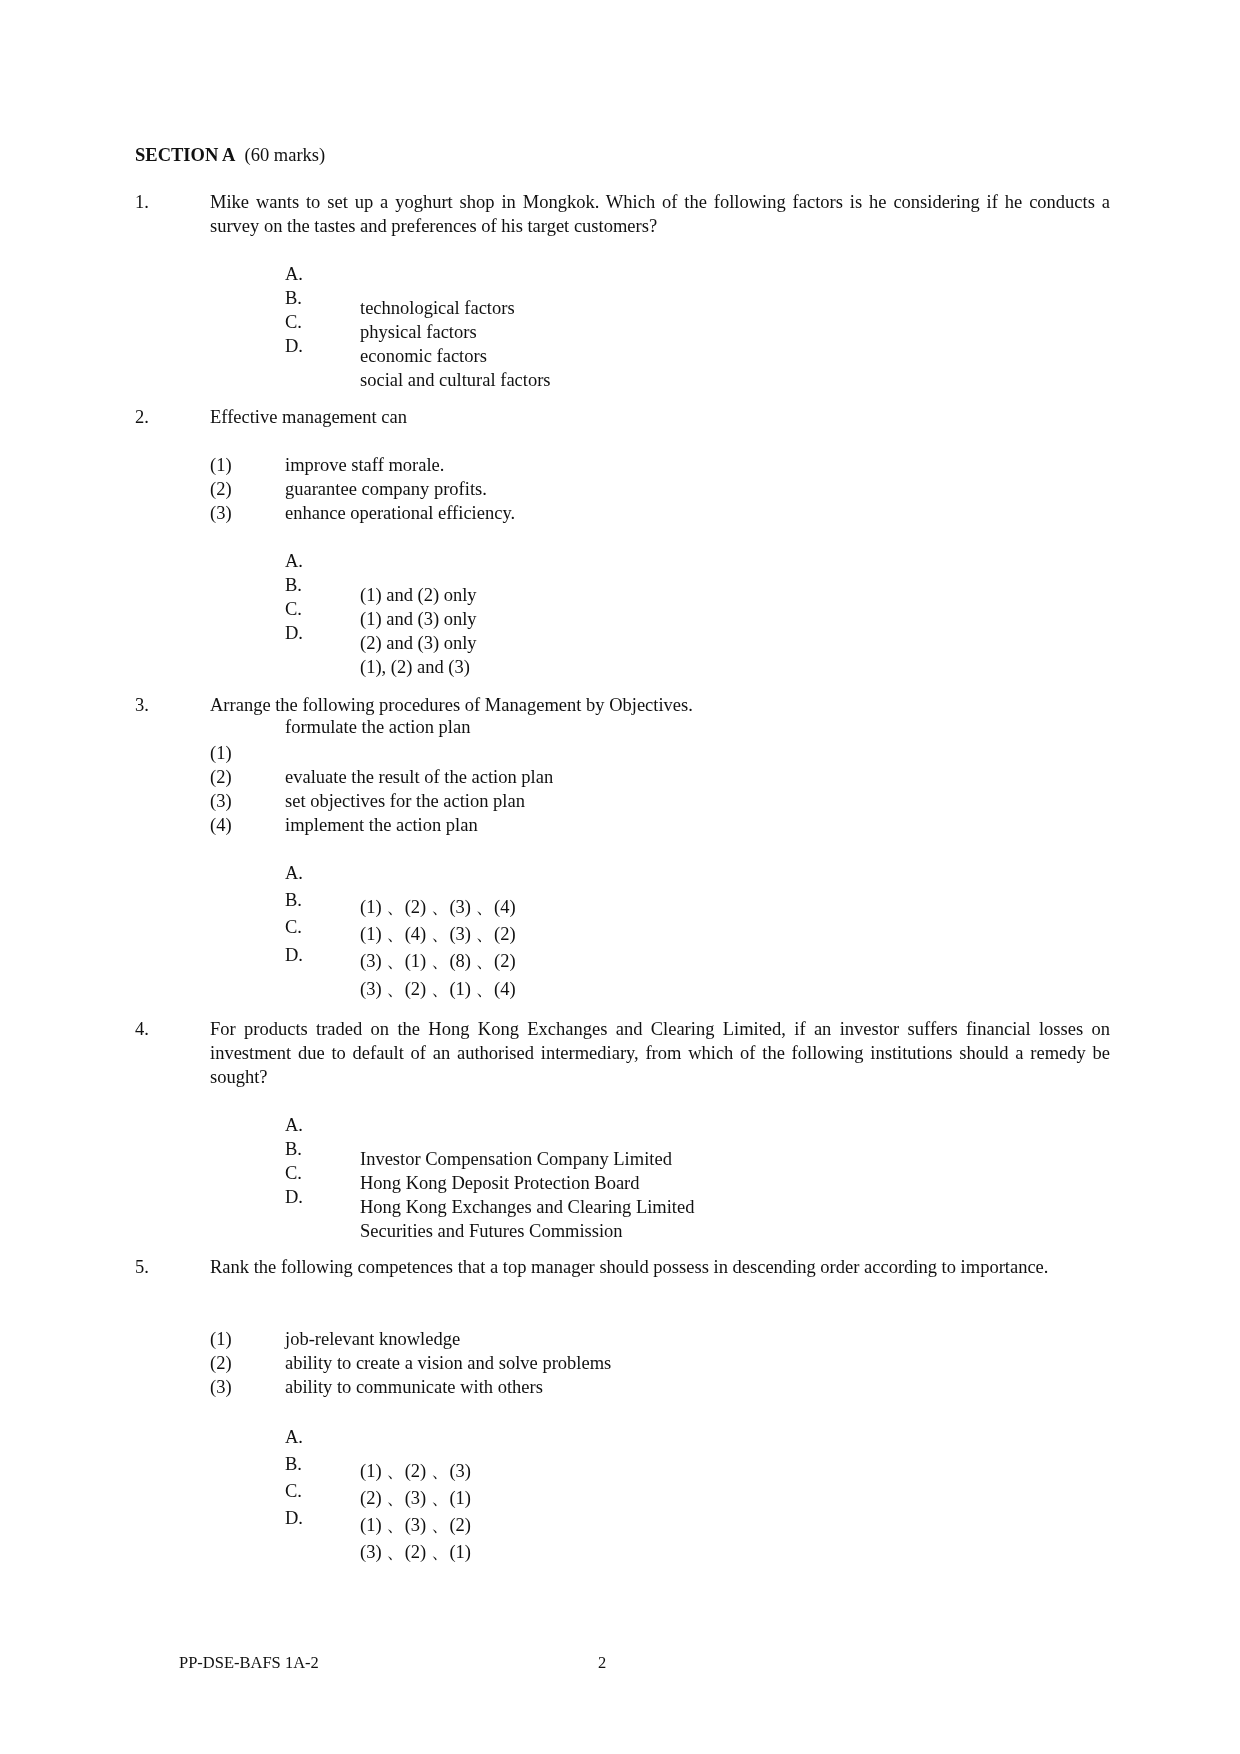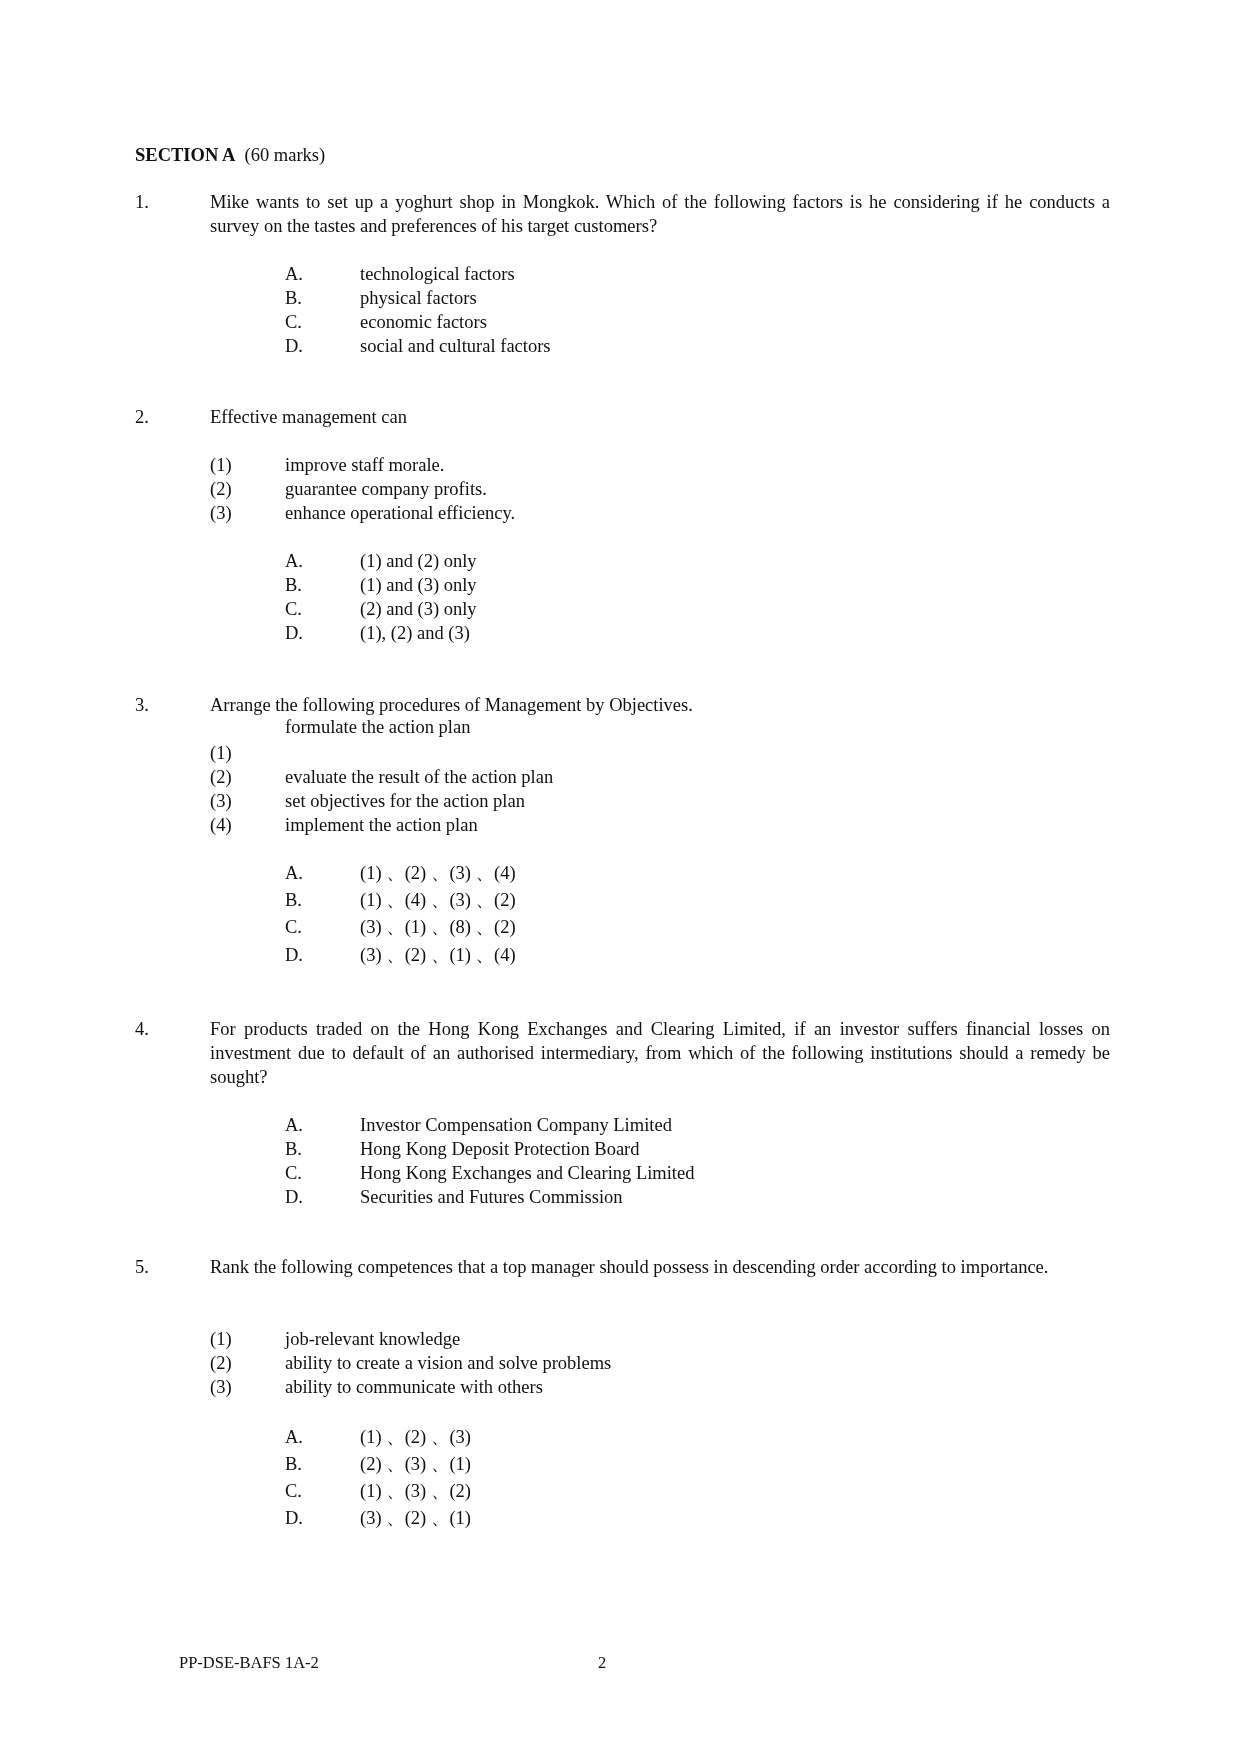--- a/index.html
+++ b/index.html
@@ -7,21 +7,21 @@
          font-family: "Liberation Serif", "DejaVu Serif", serif; color: #111; }
   .page { position: absolute; left: 0; top: 0; width: 1240px; height: 1747px; background: #fff; }
   .abs { position: absolute; white-space: nowrap; font-size: 18.5px; line-height: 24px; }
   .section-title { left: 135px; top: 143px; }
   .section-title b { font-weight: bold; }
   .qnum { left: 135px; }
   .stem { left: 210px; width: 900px; white-space: normal; text-align: justify; text-align-last: left; }
   .item-label { left: 210px; }
   .item-text { left: 285px; }
   .opt-letter { left: 285px; }
-  .opt-text { left: 360px; }
+  .opt-text { left: 360px; margin-top: 34px; }
   .footer-code { left: 135px; top: 1651px; font-size: 16.5px; margin-left: 44px; }
   .footer-page { left: 598px; top: 1651px; font-size: 16.5px; }
   .watermark { position: absolute; left: 896px; top: 1712px; font-size: 34px; line-height: 34px;
                color: #aab0d8; text-decoration: underline; text-decoration-thickness: 2px;
                text-underline-offset: 5px; white-space: nowrap; }
 </style>
 </head>
 <body>
 
 <div class="page">

